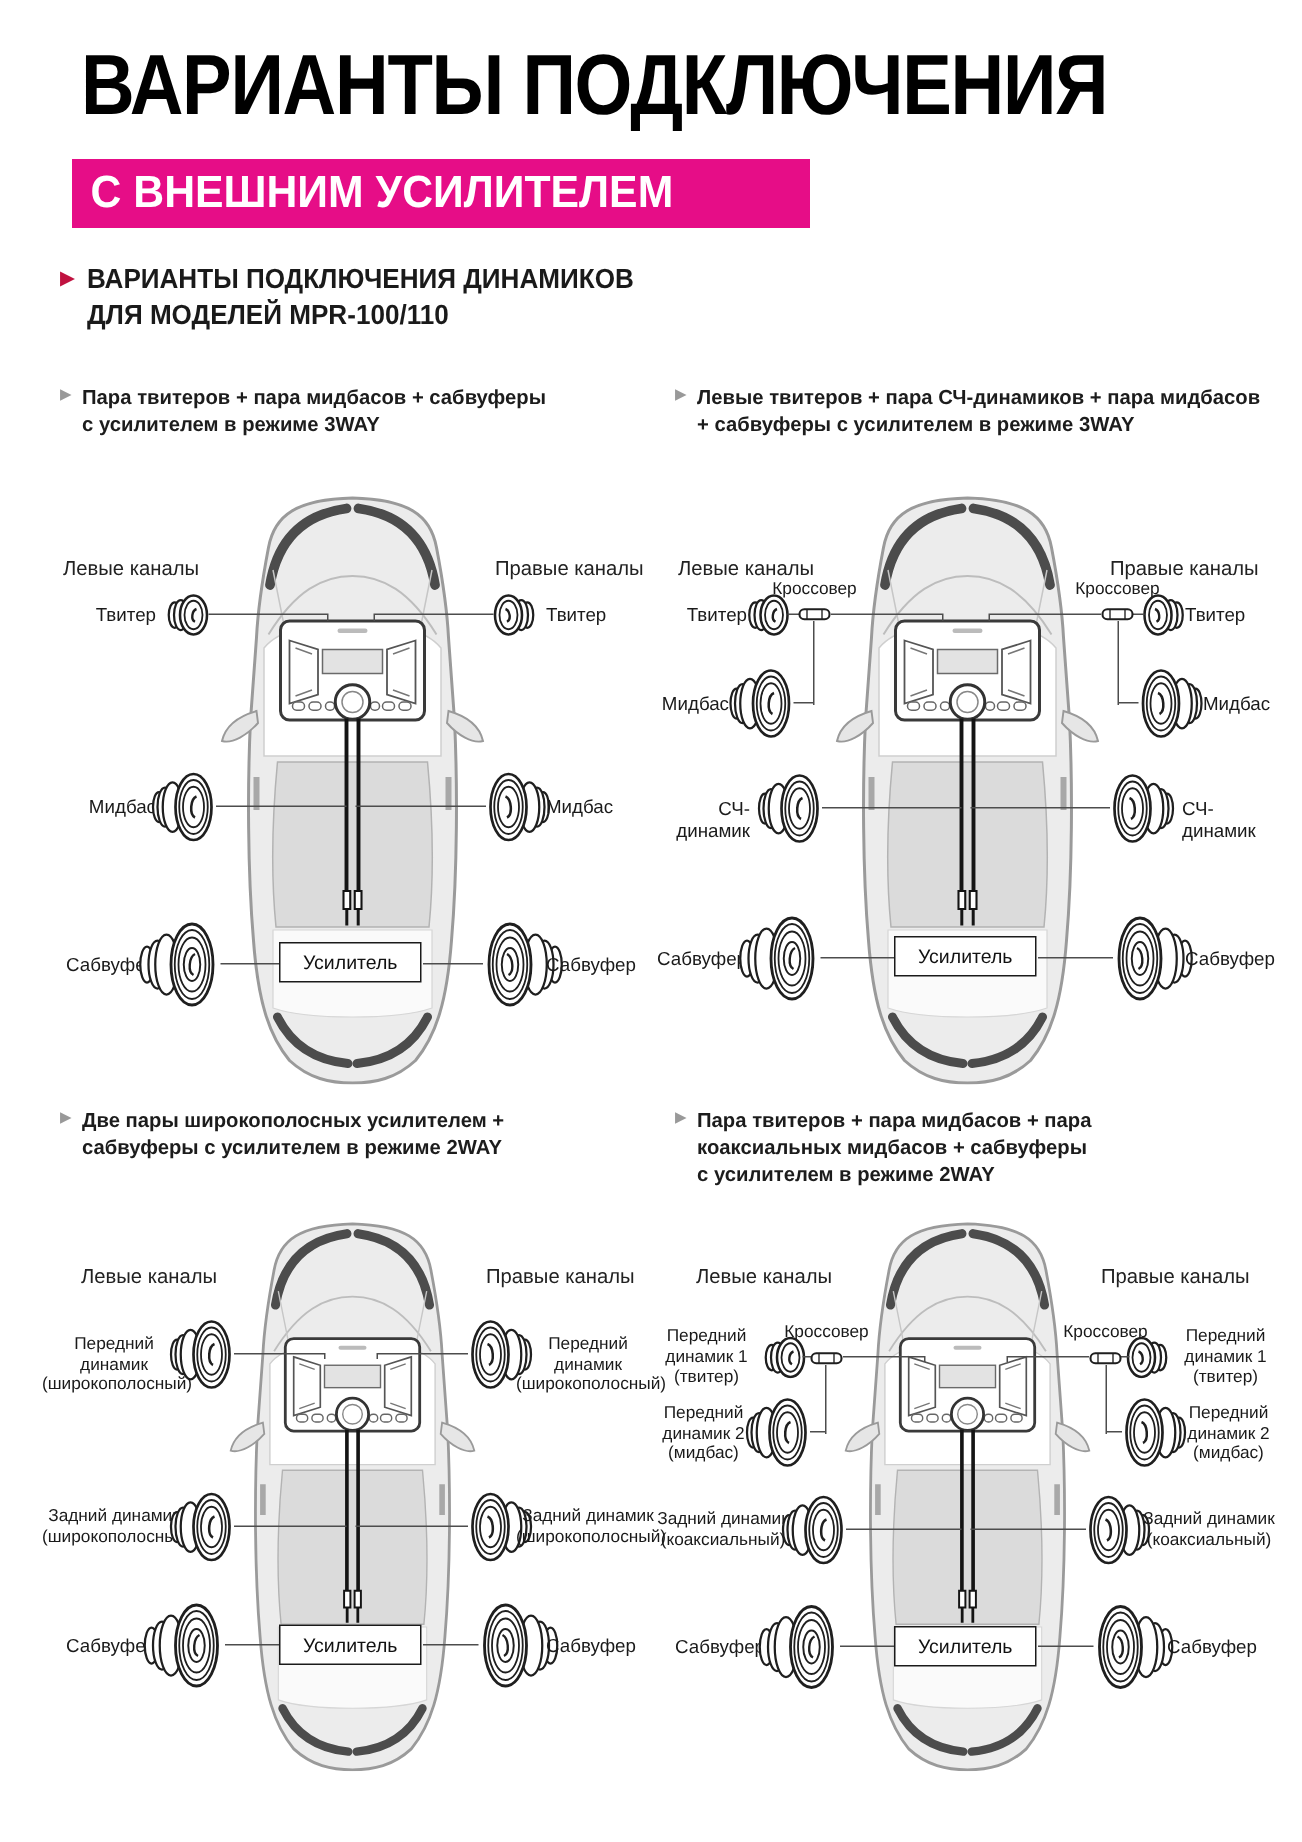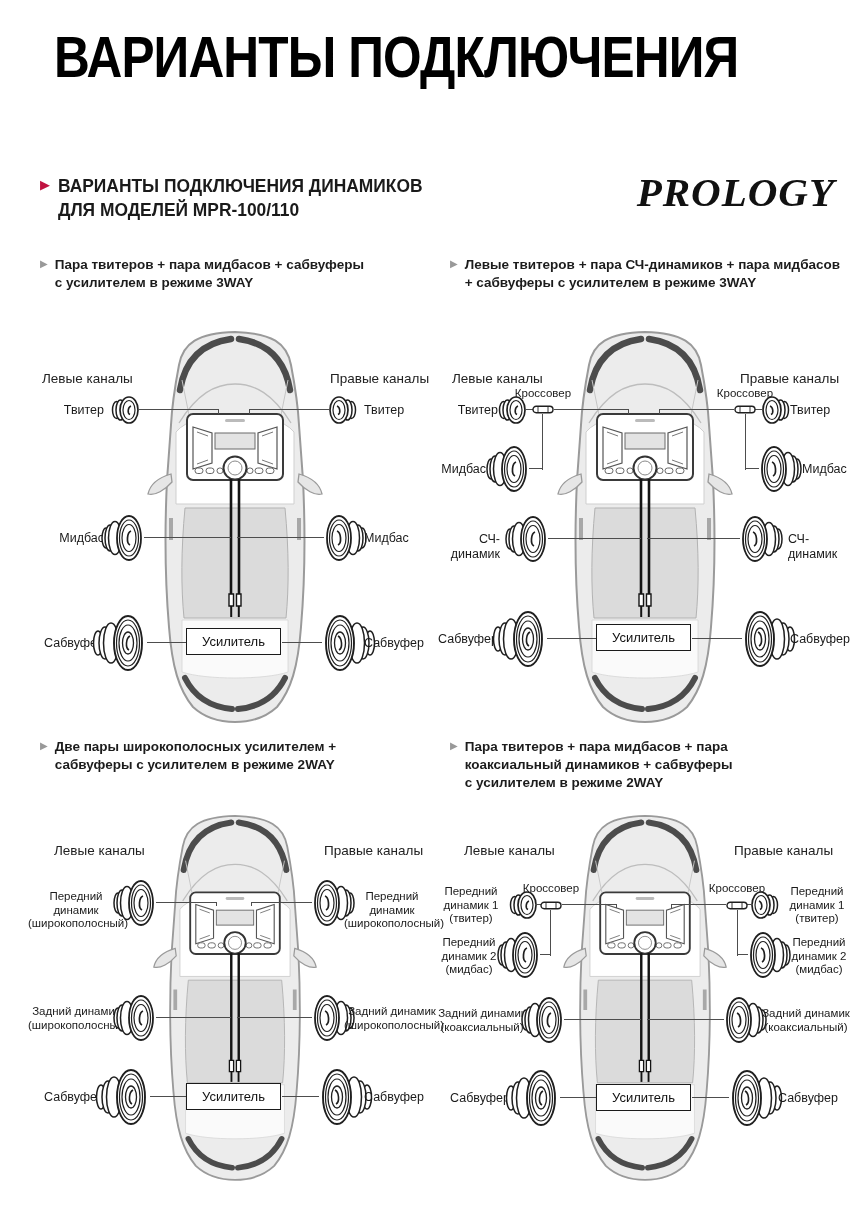--- a/index.html
+++ b/index.html
@@ -112,26 +112,28 @@
     <symbol id="xover" viewBox="0 0 22 9">
       <rect x="1" y="1.2" width="20" height="6.6" rx="3.2" fill="#fff" stroke="#1f1f1f" stroke-width="1.4"></rect>
       <path d="M6,1.5 V7.7 M16,1.5 V7.7" stroke="#1f1f1f" stroke-width="0.9" fill="none"></path>
     </symbol>
   </defs>
 </svg>
 
 <div id="page">
 
   <div class="title">ВАРИАНТЫ ПОДКЛЮЧЕНИЯ</div>
+  <div class="banner" style="background:#e60d87;">
+    <span>С ВНЕШНИМ УСИЛИТЕЛЕМ</span>
+  </div>
   <div class="sec">
     <span class="b" style="color:#c01240;">▶</span>
     <span class="t">ВАРИАНТЫ ПОДКЛЮЧЕНИЯ ДИНАМИКОВ
 ДЛЯ МОДЕЛЕЙ MPR-100/110</span>
   </div>
-  <div class="brand">PROLOGY</div>
 
   <div class="cap" style="left:40px;top:256px;">
     <span class="b">▶</span>
     <span class="t">Пара твитеров + пара мидбасов + сабвуферы
 с усилителем в режиме 3WAY</span>
   </div>
 
   <div class="diag" style="left:28px;top:326px;">
     <svg class="car" style="left:117px;top:2px;" width="180" height="395">
         <use href="#car"></use>
@@ -300,21 +302,21 @@
     <div class="hl" style="left:254px;top:284px;width:37px;"></div>
     <svg class="icon flip" style="left:290px;top:254px;" width="56" height="62">
         <use href="#spk-s"></use>
       </svg>
     <div class="lbl" style="left:336px;top:278px;">Сабвуфер</div>
   </div>
 
   <div class="cap" style="left:450px;top:738px;">
     <span class="b">▶</span>
     <span class="t">Пара твитеров + пара мидбасов + пара
-коаксиальный динамиков + сабвуферы
+коаксиальных мидбасов + сабвуферы
 с усилителем в режиме 2WAY</span>
   </div>
 
   <div class="diag" style="left:438px;top:812px;">
     <svg class="car" style="left:123px;top:0;" width="168" height="369">
         <use href="#car"></use>
       </svg>
     <div class="ch" style="left:26px;top:31px;">Левые каналы</div>
     <div class="ch" style="left:296px;top:31px;">Правые каналы</div>
 

